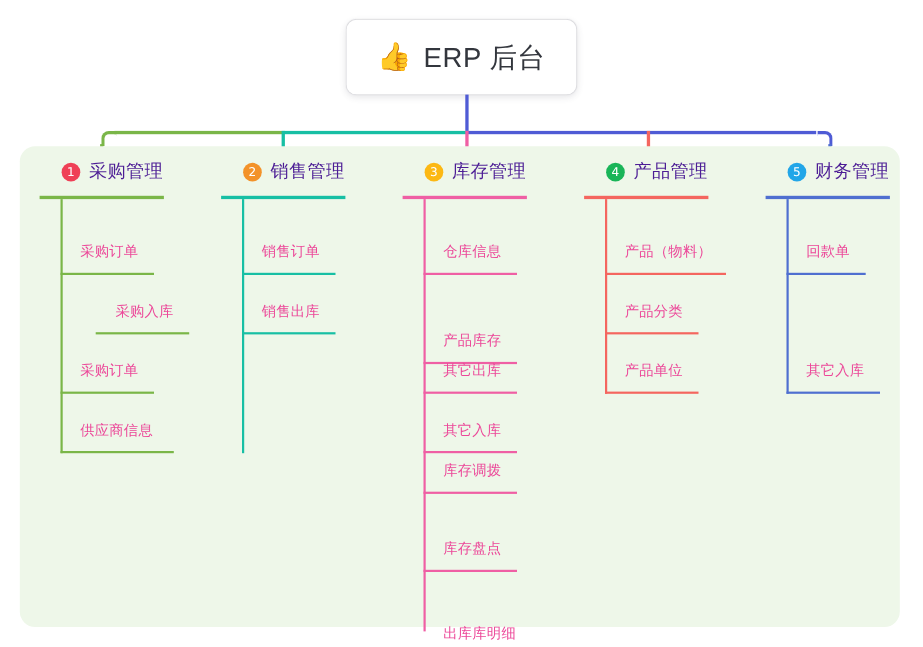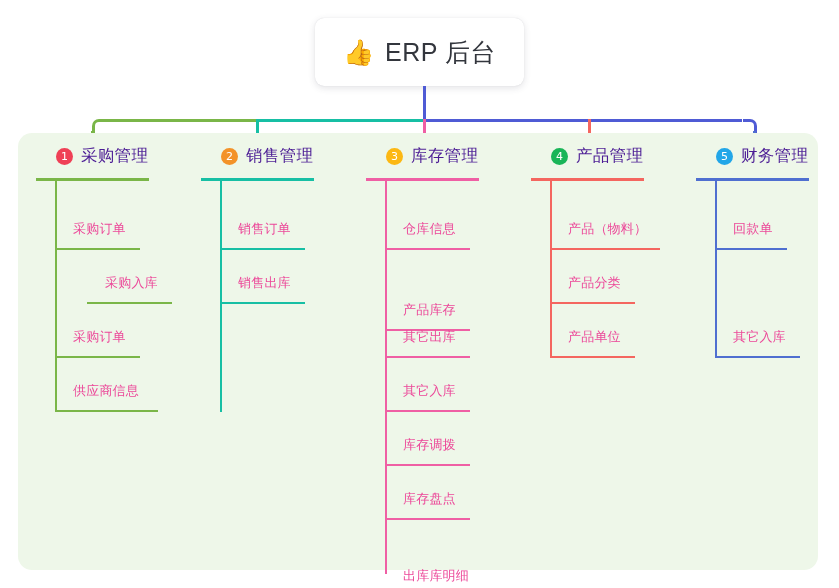--- a/index.html
+++ b/index.html
@@ -230,21 +230,21 @@
         <div class="leaf-rule" style="width: 85px; background: rgb(239, 95, 164);"></div>
       </div>
       <div class="leaf" style="top: 161px; width: 95px;">
         <span class="leaf-label">其它出库</span>
         <div class="leaf-rule" style="width: 85px; background: rgb(239, 95, 164);"></div>
       </div>
       <div class="leaf" style="top: 215px; width: 95px;">
         <span class="leaf-label">其它入库</span>
         <div class="leaf-rule" style="width: 85px; background: rgb(239, 95, 164);"></div>
       </div>
-      <div class="leaf" style="top: 269px; width: 95px; padding-left: 32px;">
+      <div class="leaf" style="top: 252px; width: 95px; padding-left: 32px;">
         <span class="leaf-label">库存调拨</span>
         <div class="leaf-rule" style="width: 85px; background: rgb(239, 95, 164);"></div>
       </div>
       <div class="leaf" style="top: 323px; width: 95px;">
         <span class="leaf-label">库存盘点</span>
         <div class="leaf-rule" style="width: 85px; background: rgb(239, 95, 164);"></div>
       </div>
       <div class="leaf" style="top: 400px; width: 108px;">
         <span class="leaf-label">出库库明细</span>
         <div class="leaf-rule" style="width: 98px; background: rgb(239, 95, 164);"></div>

